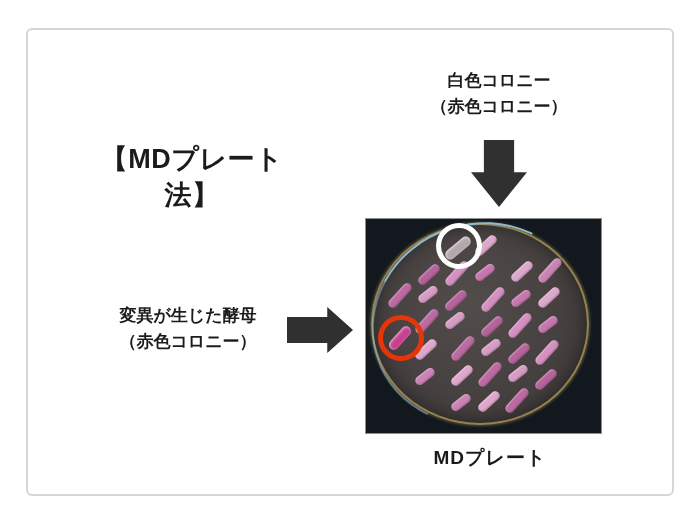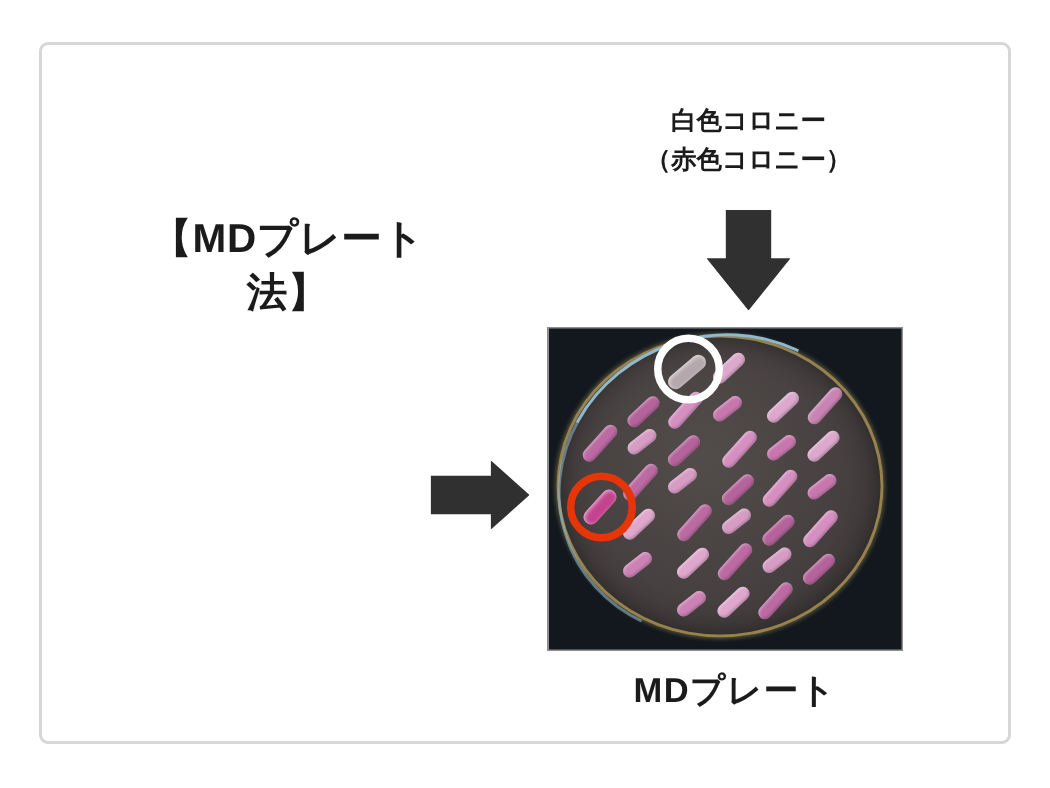--- a/index.html
+++ b/index.html
@@ -48,38 +48,42 @@
   .colony{
     position:absolute;border-radius:5px;
     box-shadow:inset 0 1px 2px rgba(255,255,255,0.40), inset 0 -1px 2px rgba(0,0,0,0.25);
   }
   .ring{
     position:absolute;width:46px;height:46px;border-radius:50%;
     box-sizing:border-box;border-style:solid;border-width:5px;background:transparent;
   }
   .caption{
     position:absolute;left:385px;top:445px;width:210px;text-align:center;
-    font-size:23px;letter-spacing:1px;
+    font-size:19px;letter-spacing:1px;
   }
 </style>
 </head>
 <body>
 
 <div id="stage">
   <div class="slide-frame"></div>
 
   <div class="title jp">【MDプレート法】</div>
 
   <div class="label-block label-healthy">
     <div class="jp">白色コロニー</div>
     <div class="jp">（赤色コロニー）</div>
   </div>
 
   <div class="arrow arrow-down" style="background: rgb(48, 48, 48);"></div>
 
+  <div class="label-block label-mutant">
+    <div class="jp">変異が生じた酵母</div>
+    <div class="jp">（赤色コロニー）</div>
+  </div>
 
   <div class="arrow arrow-right" style="background: rgb(48, 48, 48);"></div>
 
   <div class="photo" style="background: rgb(18, 24, 29);">
     <div class="dish"></div>
     <div class="dish-highlight"></div>
     <div id="colony-layer">
         <div class="colony" style="width: 26px; height: 9px; left: 107px; top: 21.5px; transform: rotate(-43deg); background: rgb(220, 168, 203);"></div>
         <div class="colony" style="width: 26px; height: 9px; left: 50px; top: 50.8px; transform: rotate(-43deg); background: rgb(181, 99, 155);"></div>
         <div class="colony" style="width: 30px; height: 9px; left: 76px; top: 49.8px; transform: rotate(-48deg); background: rgb(213, 143, 192);"></div>

